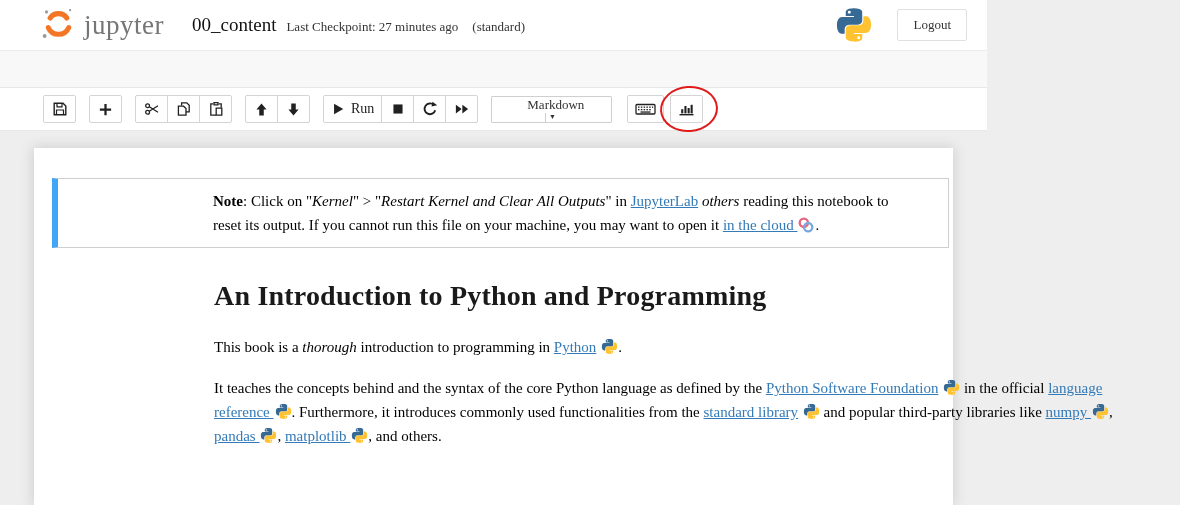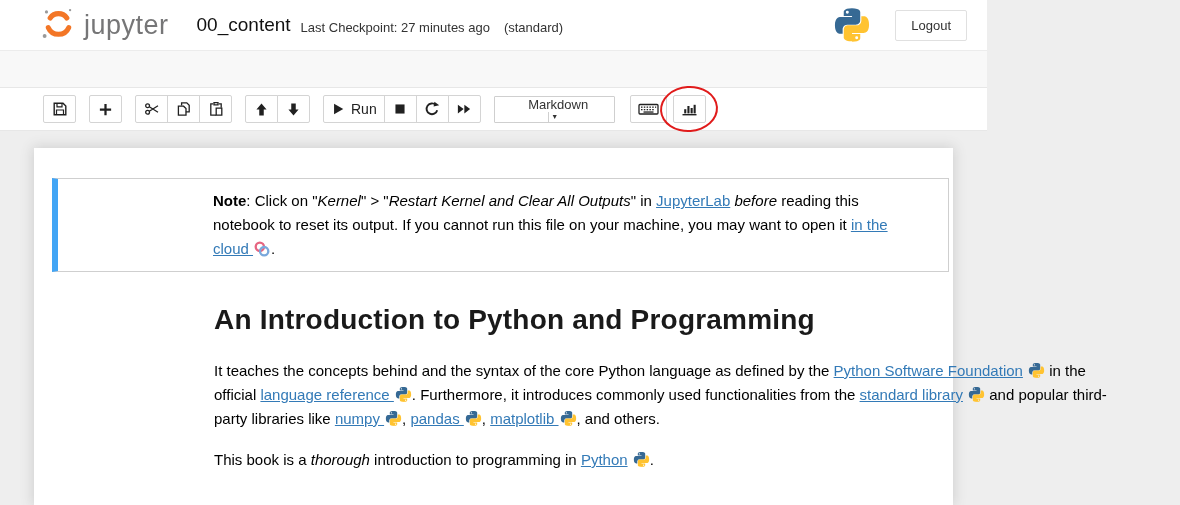--- a/index.html
+++ b/index.html
@@ -3,21 +3,21 @@
 <meta charset="utf-8">
 <style>
   :root{
     --accent-blue:#42a5f5; --link:#337ab7; --jupyter-orange:#f37626;
     --annotation-red:#e01b1b; --python-blue:#366994; --python-yellow:#ffc331;
     --binder-pink:#e66581; --binder-blue:#79a8dc;
   }
   *{box-sizing:border-box; margin:0; padding:0;}
   html,body{width:1180px; height:505px; overflow:hidden; background:#eeeeee;
     font-family:"Liberation Sans","DejaVu Sans",sans-serif; color:#212121;}
-  .app{position:relative; width:987px; height:505px;}
+  .app{position:relative; width:987px; height:505px;font-family:Liberation Serif, serif;}
 
   
   header{height:50px; background:#fff; display:flex; align-items:center; padding:0 20px 0 40px;}
   .logo{display:flex; align-items:center; cursor:pointer;}
   .logo-text{font-size:27px; color:#767677; margin-left:7px; letter-spacing:.5px;}
   .nb-title{font-size:19px; color:#111; margin-left:28px;}
   .checkpoint{font-size:13px; color:#333; margin-left:10px; padding-top:4px;}
   .autosaved{font-size:13px; color:#333; margin-left:14px; padding-top:4px;}
   .header-right{margin-left:auto; display:flex; align-items:center; gap:24px;}
   .logout{background:#fff; border:1px solid #e0e0e0; border-radius:2px; font-size:13px;
@@ -264,40 +264,40 @@
               </g>
             </svg>
           </span>
         </button>
       </div>
     </div>
 
   <div class="site">
     <div class="notebook-container">
       <div class="cell">
-        <div class="note-box"><strong>Note</strong>: Click on "<em>Kernel</em>" &gt; "<em>Restart Kernel and Clear All Outputs</em>" in <a class="md-link">JupyterLab</a> <em>before</em> reading this notebook to reset its output. If you cannot run this file on your machine, you may want to open it <a class="md-link">in the cloud </a><span><svg class="binder-ic">
+        <div class="note-box"><strong>Note</strong>: Click on "<em>Kernel</em>" &gt; "<em>Restart Kernel and Clear All Outputs</em>" in <a class="md-link">JupyterLab</a> <em>others</em> reading this notebook to reset its output. If you cannot run this file on your machine, you may want to open it <a class="md-link">in the cloud </a><span><svg class="binder-ic">
                 <use href="#binder-logo"></use>
               </svg></span>.</div>
         <div class="md-area">
           <h1>An Introduction to Python and Programming</h1>
+          <p>This book is a <em>thorough</em> introduction to programming in <a class="md-link">Python</a> <span><svg class="inline-icon">
+                  <use href="#py-logo"></use>
+                </svg></span>.</p>
           <p>It teaches the concepts behind and the syntax of the core Python language as defined by the <a class="md-link">Python Software Foundation</a> <span><svg class="inline-icon">
                   <use href="#py-logo"></use>
                 </svg></span> in the official <a class="md-link">language reference </a><span><svg class="inline-icon">
                   <use href="#py-logo"></use>
                 </svg></span>. Furthermore, it introduces commonly used functionalities from the <a class="md-link">standard library</a> <span><svg class="inline-icon">
                   <use href="#py-logo"></use>
                 </svg></span> and popular third-party libraries like <a class="md-link">numpy </a><span><svg class="inline-icon">
                   <use href="#py-logo"></use>
                 </svg></span>, <a class="md-link">pandas </a><span><svg class="inline-icon">
                   <use href="#py-logo"></use>
                 </svg></span>, <a class="md-link">matplotlib </a><span><svg class="inline-icon">
                   <use href="#py-logo"></use>
                 </svg></span>, and others.</p>
-          <p>This book is a <em>thorough</em> introduction to programming in <a class="md-link">Python</a> <span><svg class="inline-icon">
-                  <use href="#py-logo"></use>
-                </svg></span>.</p>
         </div>
       </div>
     </div>
   </div>
 
   <div class="red-annotation" id="red-annotation" style="left: 660.188px; top: 86px;"></div>
 </div>
 
 </body></html>

